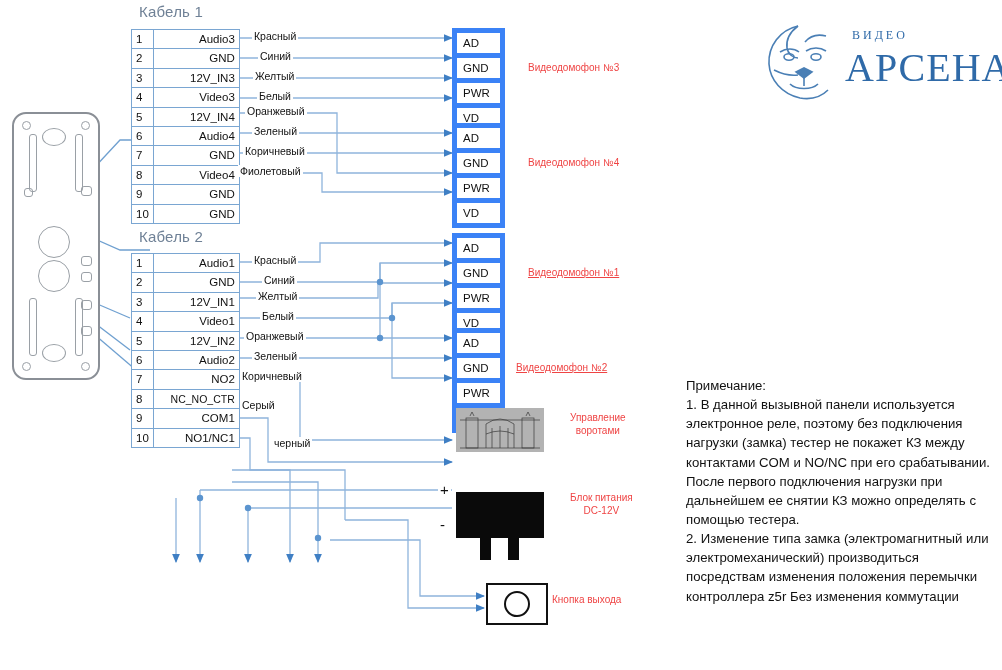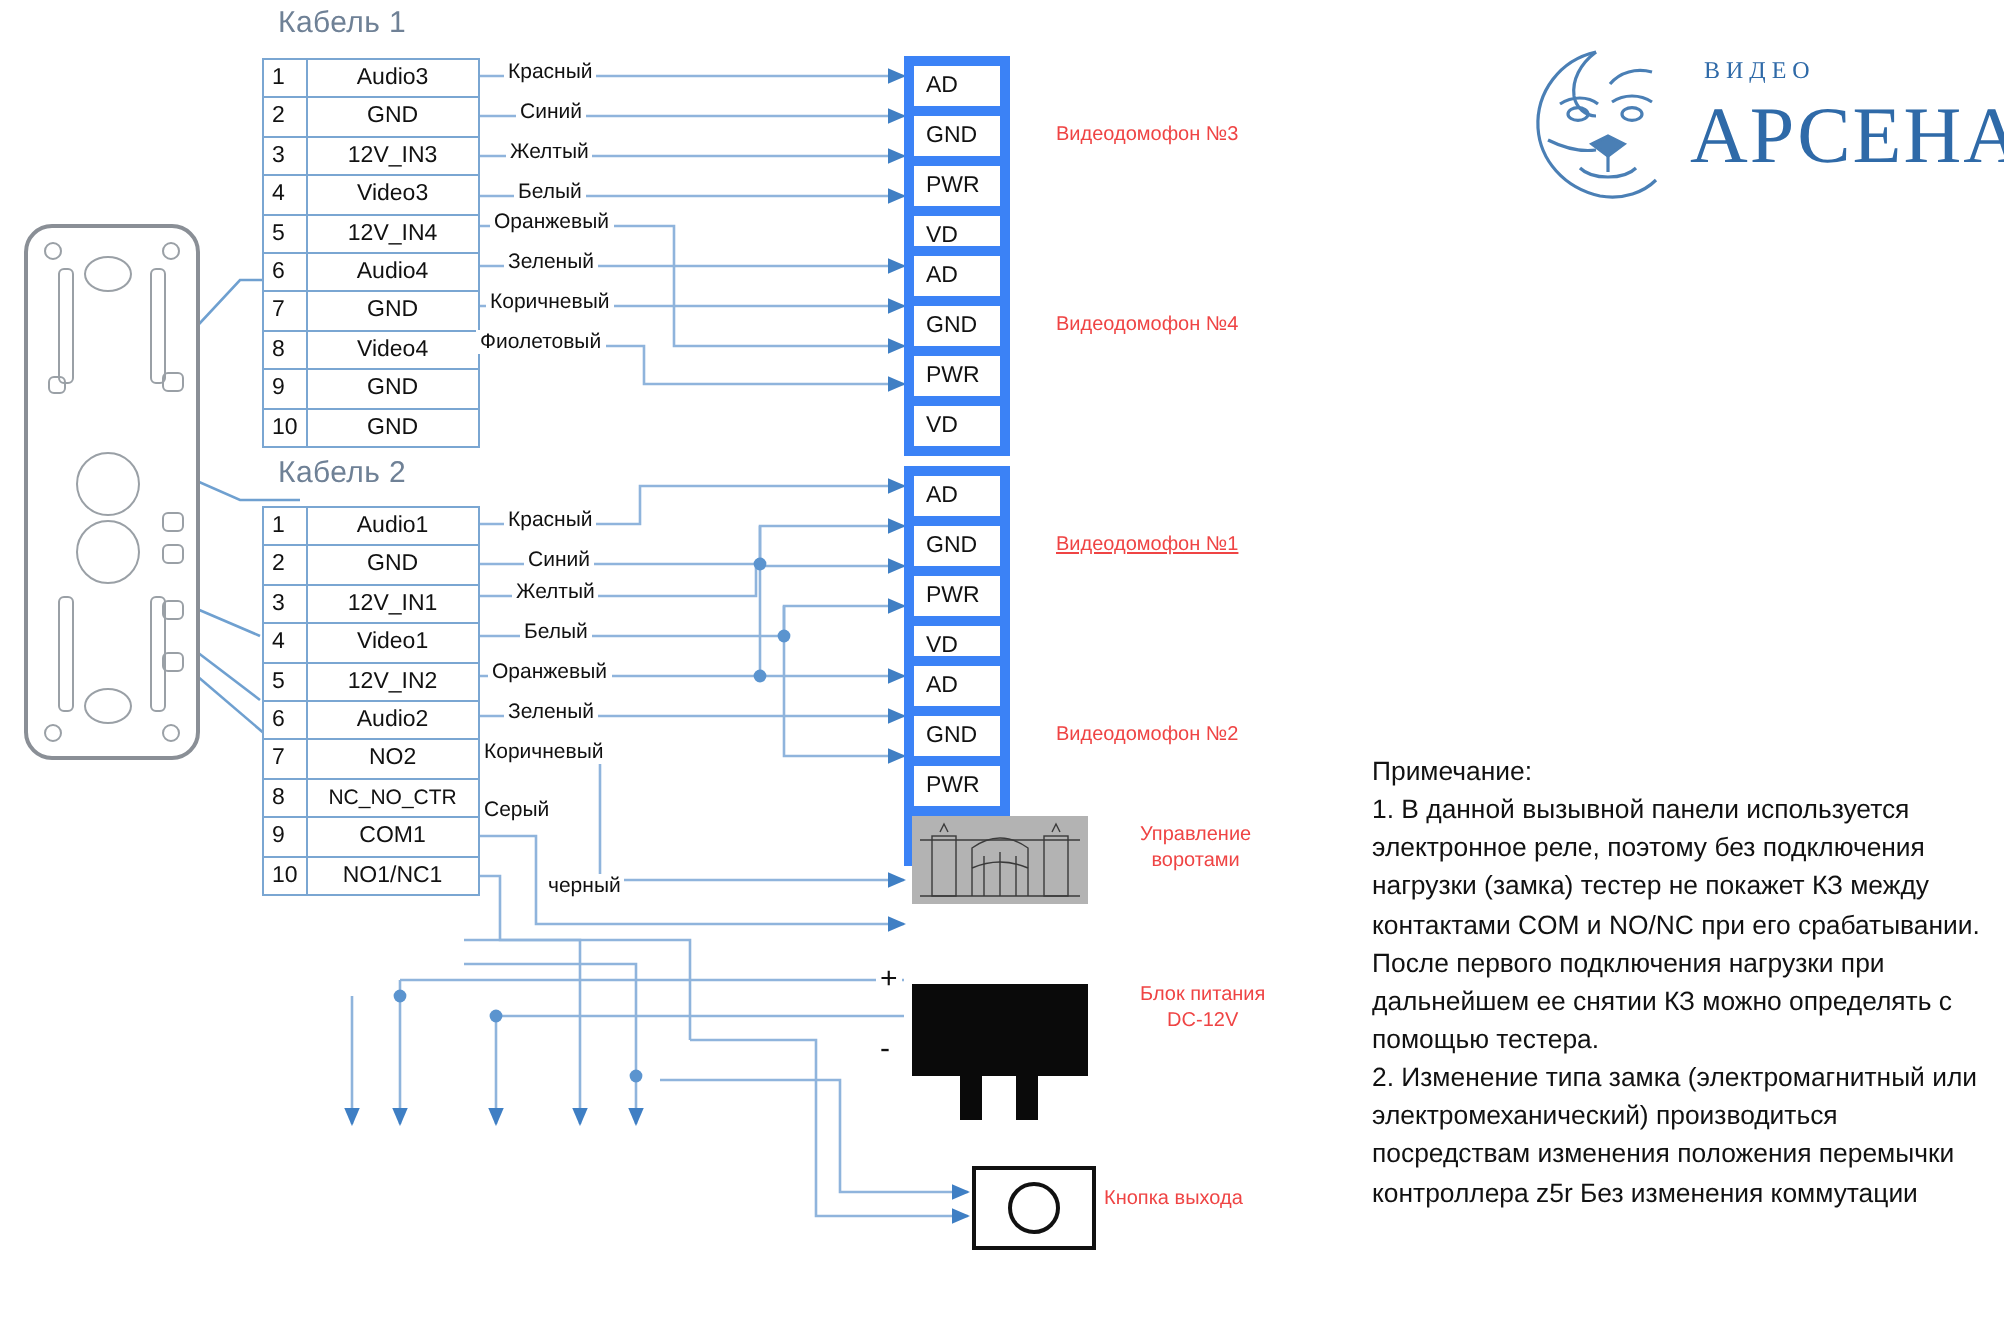--- a/index.html
+++ b/index.html
@@ -6,21 +6,21 @@
   body{width:1002px;height:670px;position:relative;overflow:hidden;
        font-family:"Liberation Sans","DejaVu Sans",sans-serif;color:#1a1a1a;}
   .abs{position:absolute;}
 
   
   .cable-title{font-size:15px;color:#6f8196;letter-spacing:.2px;}
   table.pins{border-collapse:collapse;background:#fff;}
   table.pins td{border:1px solid #7aa6d2;height:18.4px;padding:0 4px;
         font-size:11.5px;line-height:18.4px;color:#111;box-sizing:border-box;}
   td.num{width:20px;text-align:left;padding-left:5px;}
-  td.sig{width:86px;text-align:center;padding-right:7px;white-space:nowrap;}
+  td.sig{width:86px;text-align:right;padding-right:7px;white-space:nowrap;}
   td.sig.small{font-size:10.5px;}
 
   
   table.term{border-collapse:collapse;background:#fff;}
   table.term td{border:5px solid #3b82f6;width:48px;height:20px;
         font-size:11.5px;line-height:20px;padding:0 0 0 6px;color:#111;box-sizing:border-box;}
 
   .dev-label{font-size:10px;color:#ef4444;white-space:nowrap;line-height:1.25;}
   .wire-label{font-size:10.5px;color:#111;white-space:nowrap;background:#fff;padding:0 2px;}
 
@@ -327,21 +327,21 @@
         <td>GND</td>
       </tr>
   <tr>
         <td>PWR</td>
       </tr>
   <tr>
         <td>VD</td>
       </tr>
 </tbody>
   </table>
-<div class="abs dev-label" style="left:528px;top:362px;">Видеодомофон №2</div>
+<div class="abs dev-label" style="left:516px;top:362px;text-decoration:underline;">Видеодомофон №2</div>
 
 <div class="abs gate" style="left:456px;top:408px;">
   <svg width="88" height="44" viewBox="0 0 88 44">
     <rect width="88" height="44" fill="#b3b3b3"></rect>
     <g stroke="#3a3a3a" stroke-width="0.7" fill="none">
       <path d="M4,40 L84,40"></path>
         <path d="M4,12 L84,12"></path>
       <rect x="10" y="10" width="12" height="30"></rect>
       <rect x="66" y="10" width="12" height="30"></rect>
       <path d="M30,40 L30,16 Q44,6 58,16 L58,40"></path>

